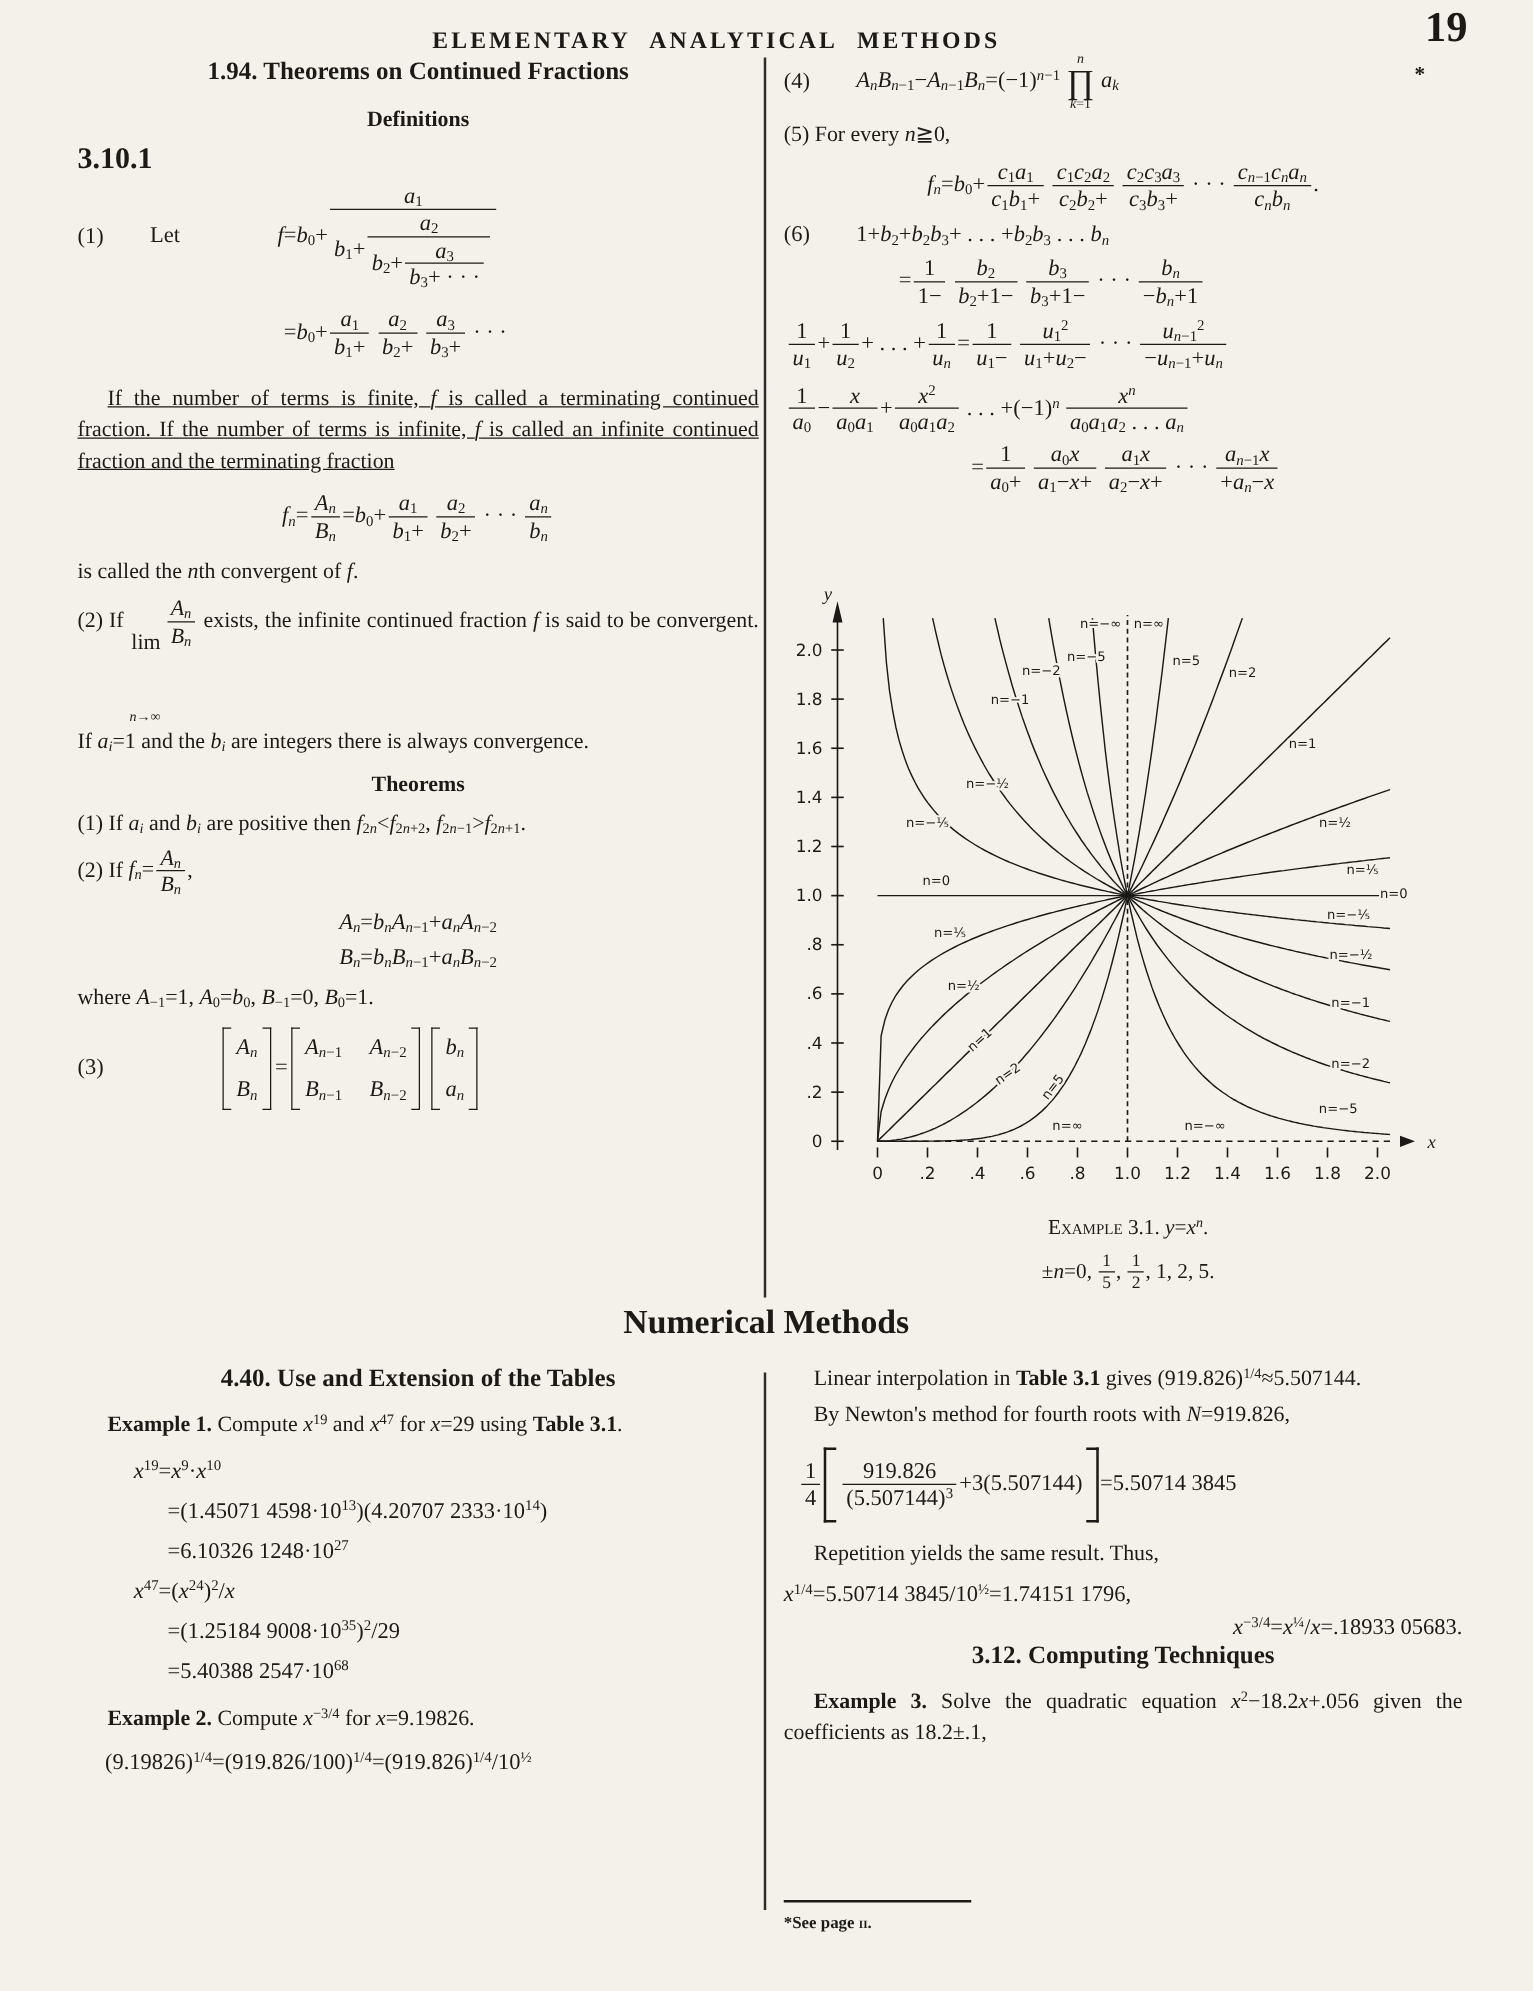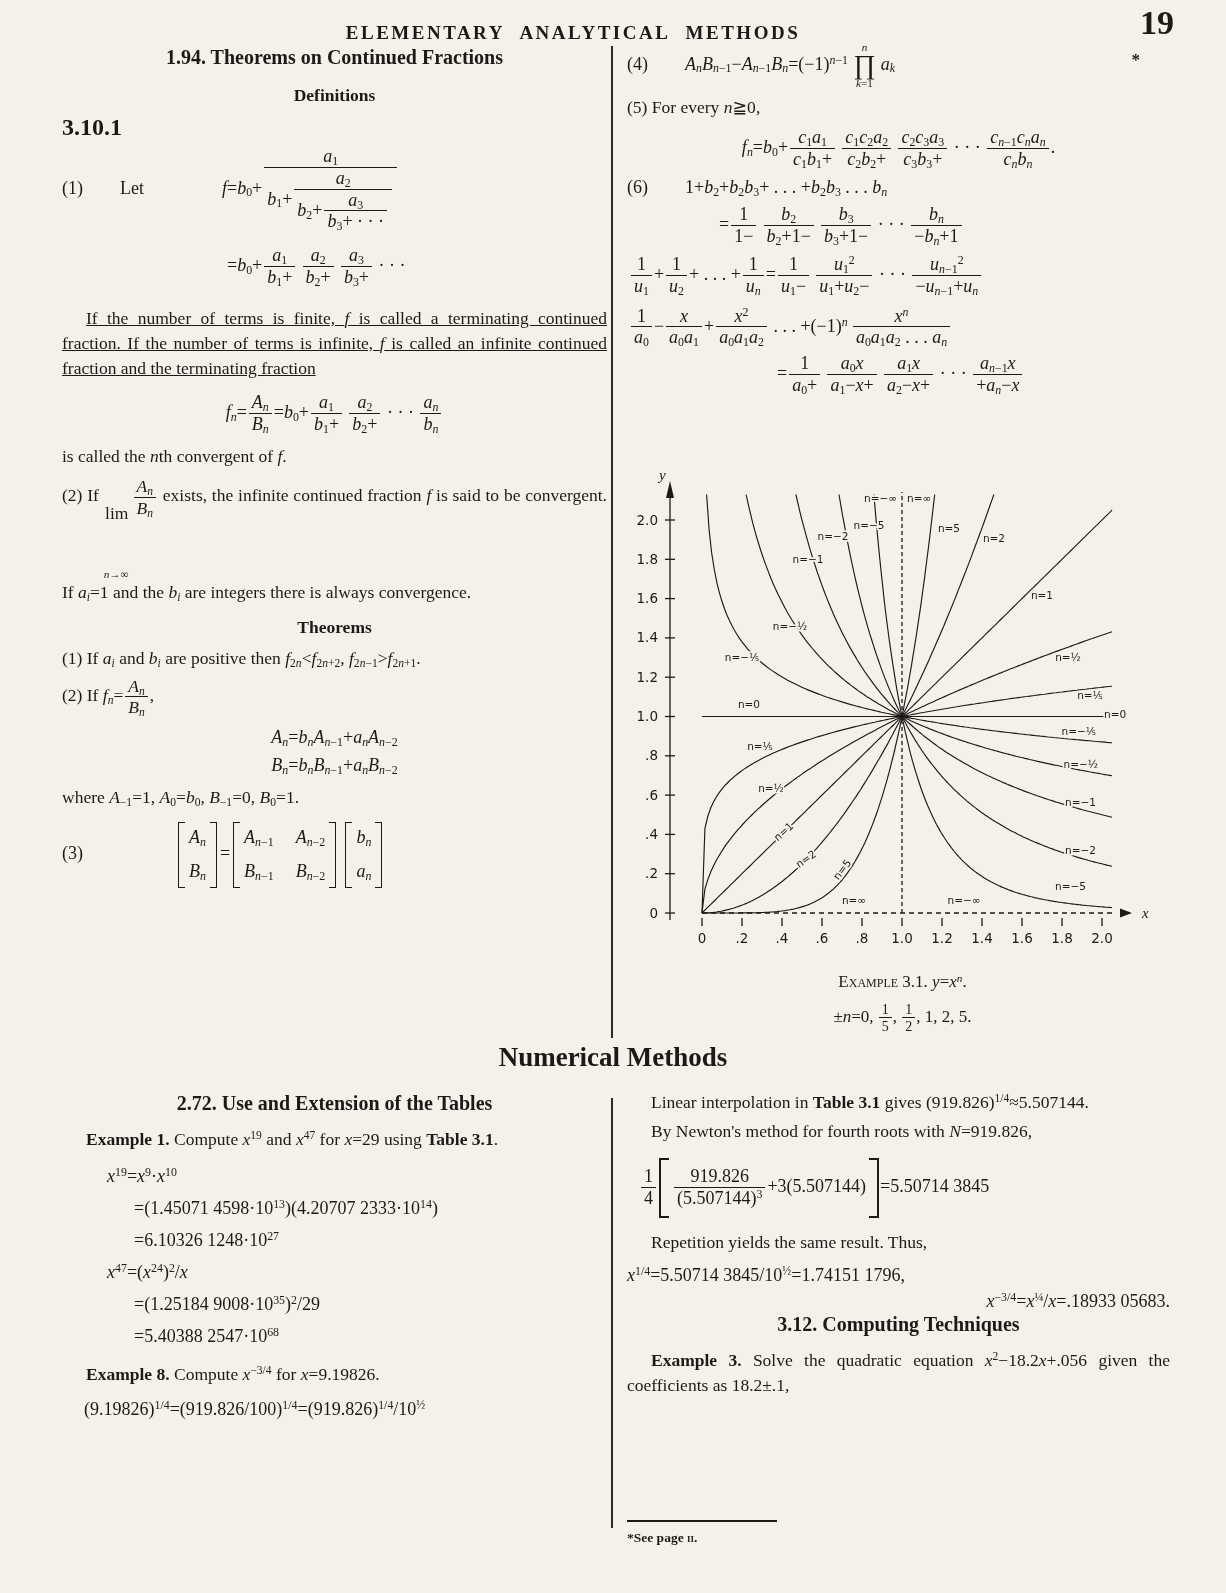--- a/index.html
+++ b/index.html
@@ -251,41 +251,41 @@
       <text x="464" y="337.9075" text-anchor="end" class="clab">n=−1</text>
       <text x="464" y="386.05" text-anchor="end" class="clab">n=−2</text>
       <text x="454" y="422.4025" text-anchor="end" class="clab">n=−5</text>
     </svg>
   <div class="cap c1"><span class="sc">Example</span> 3.1.   <span class="mth"><span class="mi">y</span>=<span class="mi">x</span><sup class="sp"><span class="mi">n</span></sup></span>.</div>
   <div class="cap c2"><span class="mth">±<span class="mi">n</span>=0, <span class="frac"><span class="num">1</span><span class="den">5</span></span>, <span class="frac"><span class="num">1</span><span class="den">2</span></span>, 1, 2, 5.</span></div>
 
   <div class="numeth">Numerical Methods</div>
 
   <section class="col lb">
-      <div class="blk h-c">2.72. Use and Extension of the Tables</div>
+      <div class="blk h-c">4.40. Use and Extension of the Tables</div>
       <div class="blk para ind1" style="margin-top: 12px;"><span class="bd">Example 1.</span>   Compute <span class="mth"><span class="mi">x</span><sup class="sp">19</sup></span> and <span class="mth"><span class="mi">x</span><sup class="sp">47</sup></span> for <span class="mth"><span class="mi">x</span>=29</span> using <span class="bd">Table 3.1</span>.</div>
       <div class="blk eq" style="margin-top: 14px;">
         <span class="bbody" style="padding-left: 45px;"><span class="mi">x</span><sup class="sp">19</sup>=<span class="mi">x</span><sup class="sp">9</sup>·<span class="mi">x</span><sup class="sp">10</sup></span>
       </div>
       <div class="blk eq" style="margin-top: 10px;">
         <span class="bbody" style="padding-left: 72px;">=(1.45071 4598·10<sup class="sp">13</sup>)(4.20707 2333·10<sup class="sp">14</sup>)</span>
       </div>
       <div class="blk eq" style="margin-top: 10px;">
         <span class="bbody" style="padding-left: 72px;">=6.10326 1248·10<sup class="sp">27</sup></span>
       </div>
       <div class="blk eq" style="margin-top: 10px;">
         <span class="bbody" style="padding-left: 45px;"><span class="mi">x</span><sup class="sp">47</sup>=(<span class="mi">x</span><sup class="sp">24</sup>)<sup class="sp">2</sup>/<span class="mi">x</span></span>
       </div>
       <div class="blk eq" style="margin-top: 10px;">
         <span class="bbody" style="padding-left: 72px;">=(1.25184 9008·10<sup class="sp">35</sup>)<sup class="sp">2</sup>/29</span>
       </div>
       <div class="blk eq" style="margin-top: 10px;">
         <span class="bbody" style="padding-left: 72px;">=5.40388 2547·10<sup class="sp">68</sup></span>
       </div>
-      <div class="blk para ind1" style="margin-top: 14px;"><span class="bd">Example 8.</span>   Compute <span class="mth"><span class="mi">x</span><sup class="sp">−3/4</sup></span> for <span class="mth"><span class="mi">x</span>=9.19826</span>.</div>
+      <div class="blk para ind1" style="margin-top: 14px;"><span class="bd">Example 2.</span>   Compute <span class="mth"><span class="mi">x</span><sup class="sp">−3/4</sup></span> for <span class="mth"><span class="mi">x</span>=9.19826</span>.</div>
       <div class="blk eq" style="margin-top: 12px;">
         <span class="bbody" style="padding-left: 22px;">(9.19826)<sup class="sp">1/4</sup>=(919.826/100)<sup class="sp">1/4</sup>=(919.826)<sup class="sp">1/4</sup>/10<sup class="sp">½</sup></span>
       </div>
     </section>
   <section class="col rb">
       <div class="blk para ind1">Linear interpolation in <span class="bd">Table 3.1</span> gives <span class="mth">(919.826)<sup class="sp">1/4</sup>≈5.507144</span>.</div>
       <div class="blk para ind1" style="margin-top: 4px;">By Newton's method for fourth roots with <span class="mth"><span class="mi">N</span>=919.826</span>,</div>
       <div class="blk eq" style="margin-top: 14px;">
         <span class="bbody" style="padding-left: 12px;"><span class="frac"><span class="num">1</span><span class="den">4</span></span><span class="bigl"></span><span class="frac"><span class="num">919.826</span><span class="den">(5.507144)<sup class="sp">3</sup></span></span>+3(5.507144)<span class="bigr"></span>=5.50714 3845</span>
       </div>

